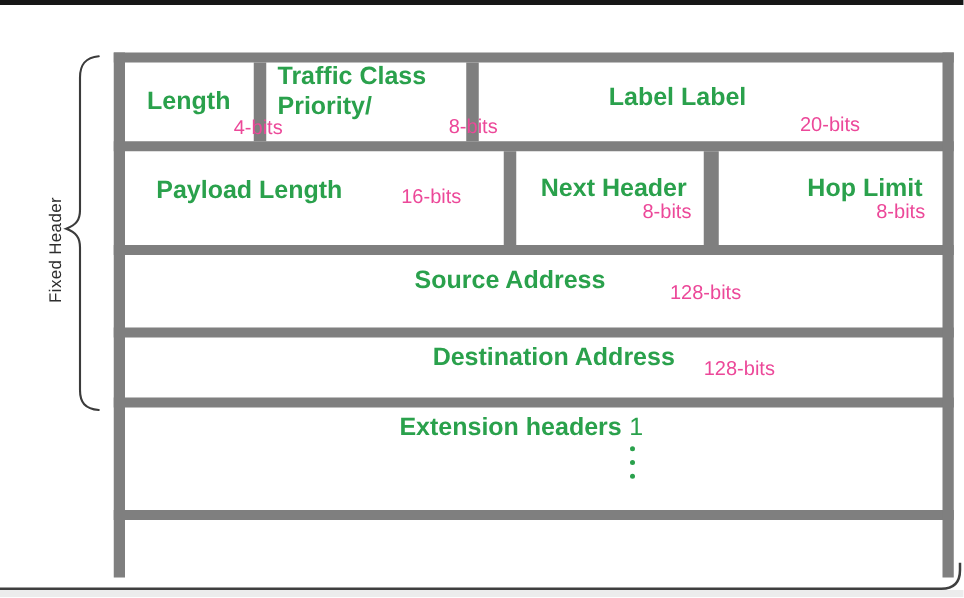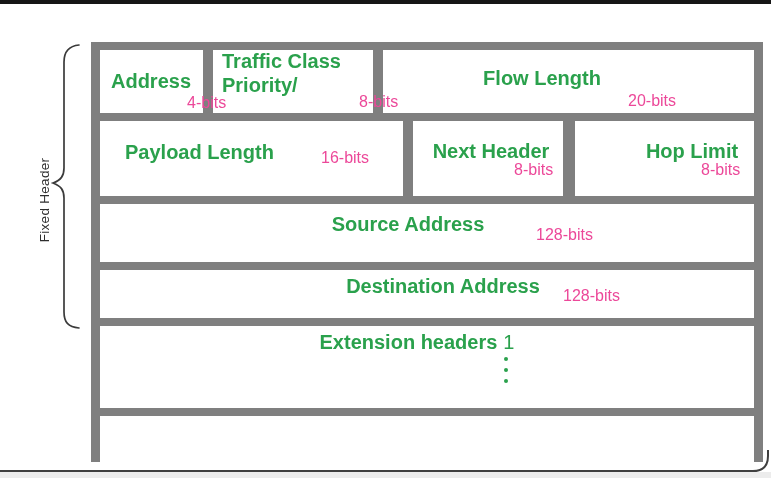--- a/index.html
+++ b/index.html
@@ -64,31 +64,31 @@
   <div class="bar h3"></div>
   <div class="bar h4"></div>
   <div class="bar h5"></div>
   <div class="bar vl"></div>
   <div class="bar vr"></div>
   <div class="bar d1a"></div>
   <div class="bar d1b"></div>
   <div class="bar d2a"></div>
   <div class="bar d2b"></div>
 
-  <div class="glabel center" style="left:151px;top:69px;">Address</div>
+  <div class="glabel center" style="left:151px;top:69px;">Length</div>
   <div class="bits" style="left:143px;top:94px;">4-bits</div>
 
   <div class="glabel" style="left:222px;top:49px;">
     <div>Traffic Class</div>
     <div>Priority/</div>
   </div>
   <div class="bits" style="left:315px;top:93px;">8-bits</div>
 
-  <div class="glabel center" style="left:542px;top:66px;">Flow Length</div>
-  <div class="bits" style="left:584px;top:92px;">20-bits</div>
+  <div class="glabel center" style="left:542px;top:66px;">Label Label</div>
+  <div class="bits" style="left:596px;top:92px;">20-bits</div>
 
   <div class="glabel" style="left:125px;top:140px;">Payload Length</div>
   <div class="bits" style="left:277px;top:149px;">16-bits</div>
 
   <div class="glabel center" style="left:491px;top:139px;">Next Header</div>
   <div class="bits" style="left:470px;top:161px;">8-bits</div>
 
   <div class="glabel center" style="left:648px;top:139px;margin-left:44px;">Hop Limit</div>
   <div class="bits" style="left:657px;top:161px;">8-bits</div>
 

